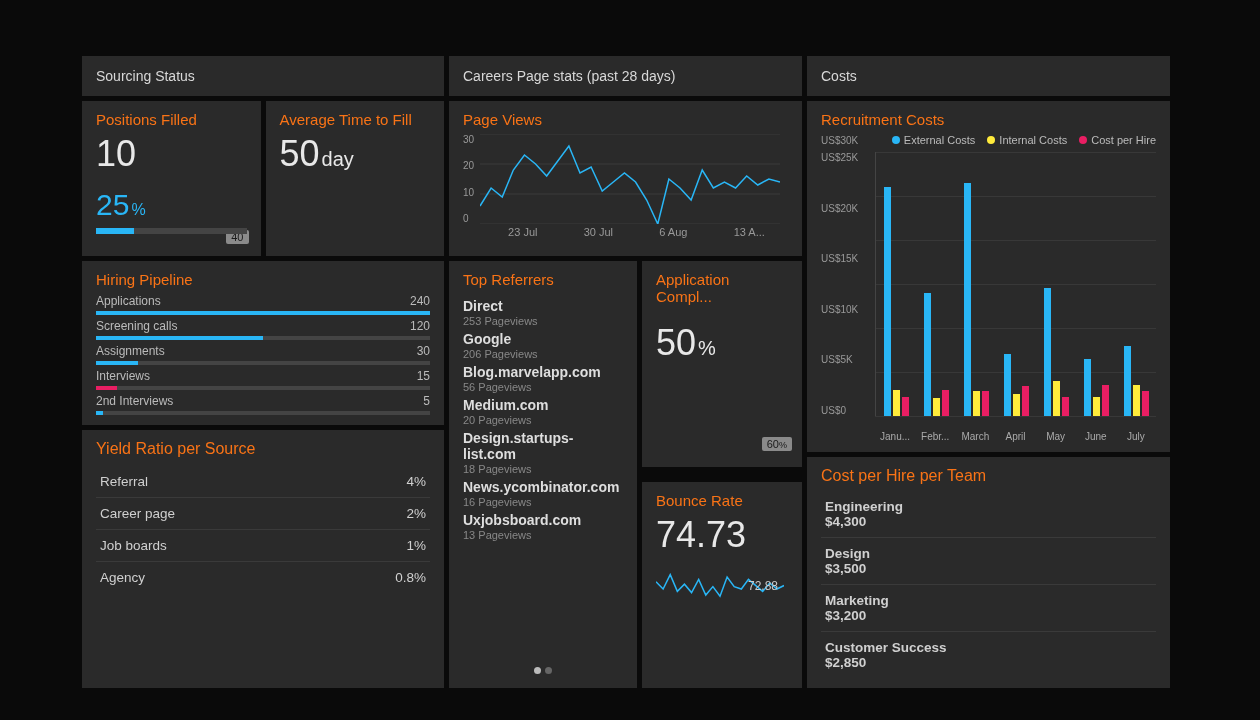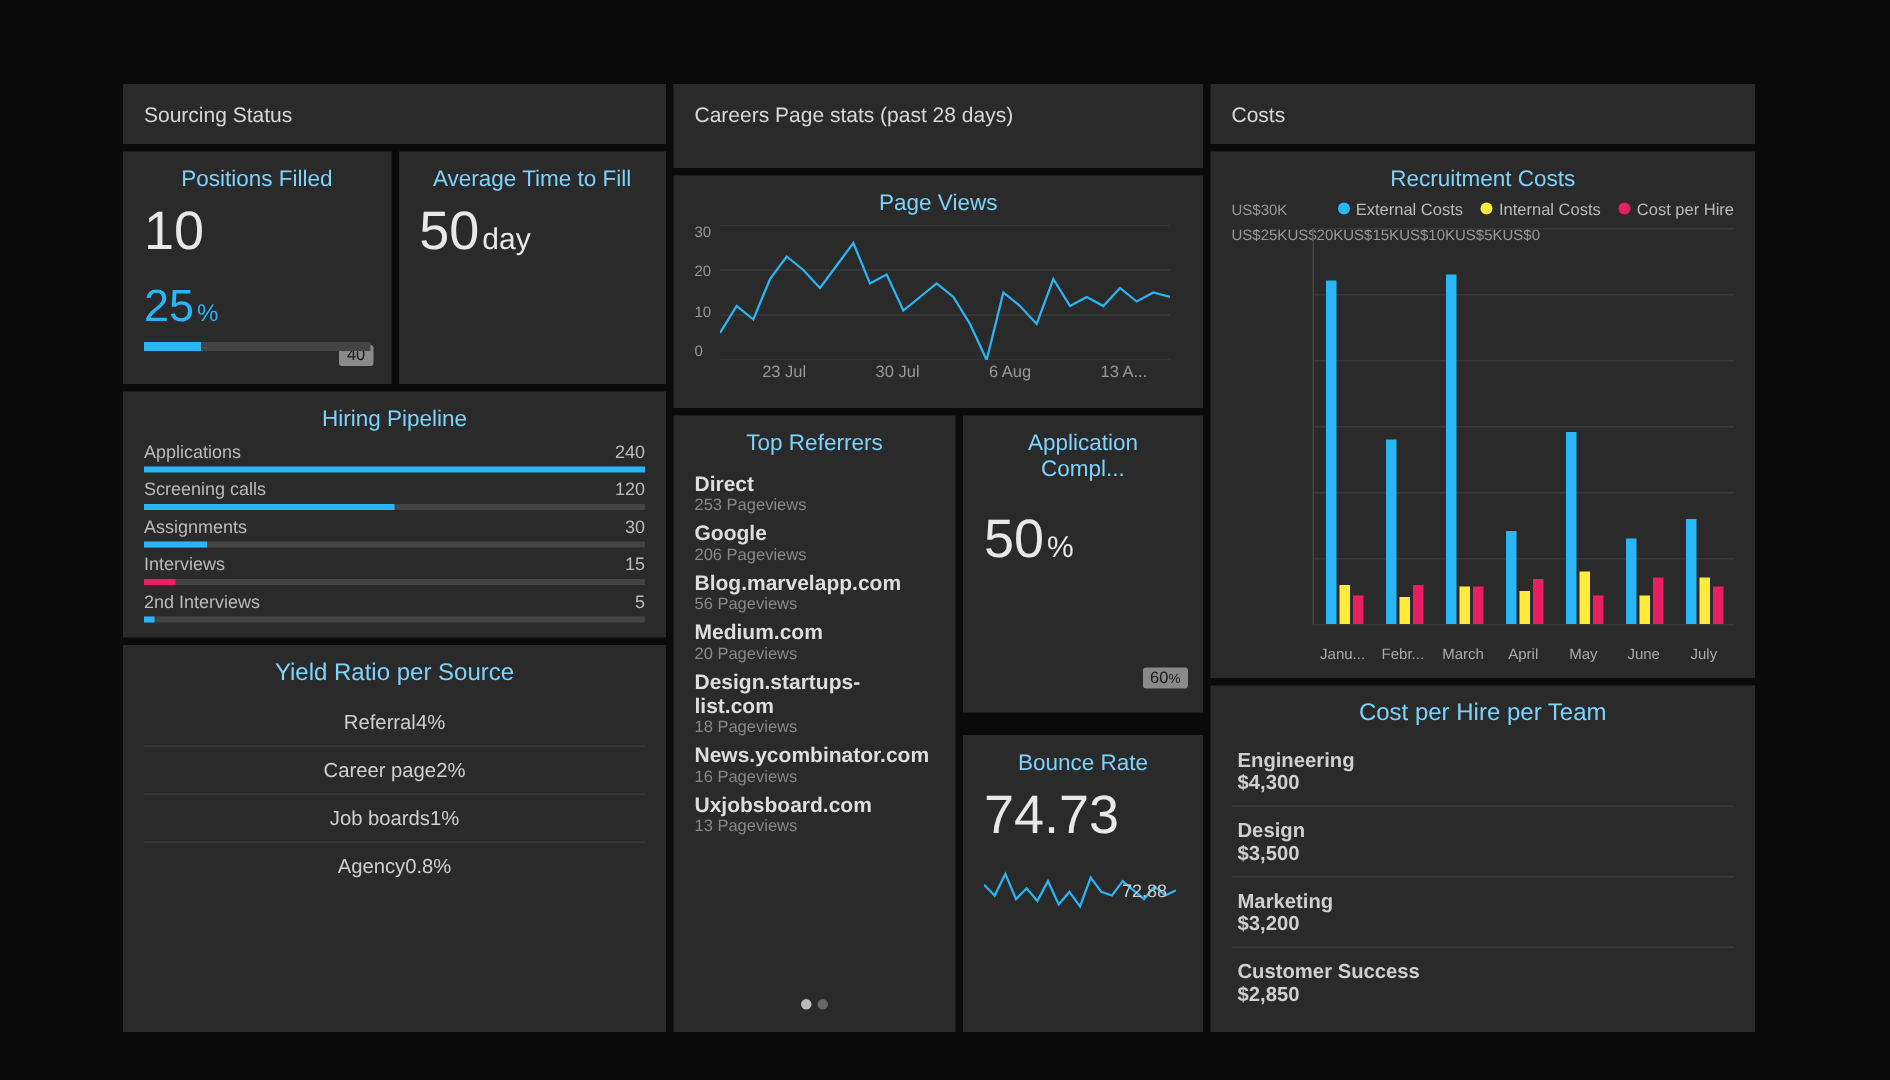--- a/index.html
+++ b/index.html
@@ -13,56 +13,56 @@
 }
 .grid {
   display: grid;
   grid-template-columns: 362px 353px 363px;
   gap: 5px;
   height: 606px;
 }
 .col { display: flex; flex-direction: column; gap: 5px; }
 .panel { background: #2a2a2a; padding: 10px 14px; position: relative; }
 .section-title { font-size: 14px; font-weight: 400; color: #d8d8d8; }
-.card-title { font-size: 15px; color: #7dd3fc; margin-bottom: 6px; text-align: center; }
+.card-title { font-size: 15px; color: #f97316; margin-bottom: 6px; }
 .big { font-size: 36px; font-weight: 300; color: #e8e8e8; line-height: 1.1; }
 .big .unit { font-size: 20px; margin-left: 2px; }
 .pct-blue { color: #29b6f6; font-size: 30px; font-weight: 300; margin-top: 14px; }
 .pct-blue .pu { font-size: 16px; margin-left: 2px; }
 .badge { position: absolute; right: 12px; bottom: 12px; background: #8a8a8a; color: #1a1a1a; font-size: 11px; padding: 1px 5px; border-radius: 2px; }
 .badge-pct { position: absolute; right: 10px; bottom: 16px; background: #8a8a8a; color: #1a1a1a; font-size: 11px; padding: 1px 5px; border-radius: 2px; }
 .progress { height: 6px; background: #444; margin-top: 6px; position: relative; }
 .progress .fill { background: #29b6f6; height: 100%; }
 .row2 { display: flex; gap: 5px; }
 
 .pl-row { margin-top: 4px; display: flex; justify-content: space-between; font-size: 12px; color: #bbb; gap: 11px; }
 .pl-bar { height: 4px; background: #444; margin-top: 3px; }
 .pl-fill { height: 100%; }
 
 .tbl { font-size: 13.5px; }
-.tbl-row { display: flex; justify-content: center; padding: 8px 4px; border-bottom: 1px solid #3a3a3a; font-weight: 500; }
+.tbl-row { display: flex; justify-content: space-between; padding: 8px 4px; border-bottom: 1px solid #3a3a3a; font-weight: 500; }
 .tbl-row:last-child { border-bottom: none; }
 
 .ref-item { margin-top: 4px; }
 .ref-name { font-size: 14px; font-weight: 600; color: #dedede; }
 .ref-sub { font-size: 11px; color: #888; margin-top: 1px; }
 .pager { text-align: center; margin-top: 6px; }
 .pager .dot { display:inline-block;width:7px;height:7px;border-radius:50%;background:#666;margin:0 2px; }
 .pager .dot.on { background:#bbb; }
 
 .spark svg { display:block; }
 .spark-caption { font-size:12px; color:#ccc; position:absolute; right:10px; bottom:18px; }
 
 .xticks { display:flex; justify-content:space-around; font-size:11px; color:#999; margin-top:2px; }
 .ytick { font-size:10px; color:#999; }
 
 .legend { display:flex; gap:12px; font-size:11px; color:#bbb; align-items:center; }
 .legend .sw { width:8px; height:8px; border-radius:50%; display:inline-block; margin-right:4px; }
 .bars-area { position:relative; height: 290px; margin-top:6px; }
-.ylabels { position:absolute; left:0; top:0; bottom:26px; width:52px; display:flex; flex-direction:row; justify-content:space-between; font-size:10px; color:#999; }
+.ylabels { position:absolute; left:0; top:0; bottom:26px; width:52px; display:flex; flex-direction:column; justify-content:space-between; font-size:10px; color:#999; }
 .plot { position:absolute; left:54px; right:0; top:0; bottom:26px; border-left:1px solid #444; display:flex; align-items:flex-end; }
 .xcat { flex:1; display:flex; align-items:flex-end; justify-content:center; gap:2px; height:100%; }
 .bar { width:7px; }
 .xcat-labels { position:absolute; left:54px; right:0; bottom:0; display:flex; font-size:10px; color:#aaa; }
 .xcat-labels span { flex:1; text-align:center; }
 .gridline { position:absolute; left:54px; right:0; border-top:1px solid #383838; }
 
 .team-row { display:flex; justify-content:space-between; padding:8px 4px; border-bottom:1px solid #3a3a3a; font-size:13.5px; font-weight:600;flex-direction:column; }
 .team-row:last-child{border-bottom:none;}
 </style>
@@ -160,21 +160,21 @@
           </div>
           <div class="tbl-row">
             <span>Agency</span>
             <span>0.8%</span>
           </div>
         </div>
     </div>
   </div>
 
   <div class="col">
-    <div class="panel" style="padding-top:12px;padding-bottom:28px">
+    <div class="panel" style="padding-top:12px;padding-bottom:12px">
       <div class="section-title">Careers Page stats (past 28 days)</div>
     </div>
 
     <div class="panel" style="height:155px">
       <div class="card-title">Page Views</div>
       <div style="display:flex;gap:6px">
         <div style="display:flex;flex-direction:column;justify-content:space-between;height:90px">
           <span class="ytick">30</span>
             <span class="ytick">20</span>
             <span class="ytick">10</span>

